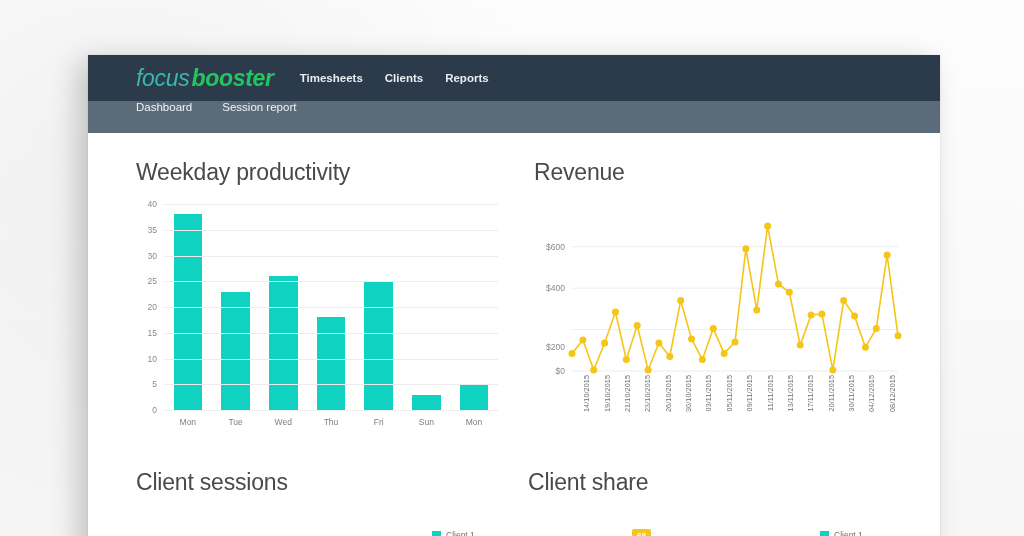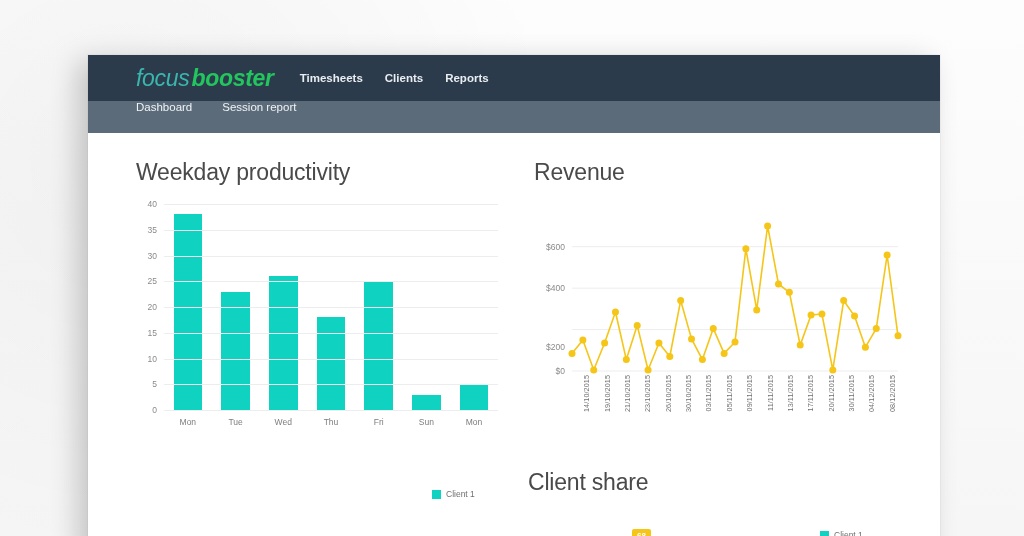--- a/index.html
+++ b/index.html
@@ -320,20 +320,21 @@
                 <div class="xdate" style="left: 90.625%;">04/12/2015</div>
                 <div class="xdate" style="left: 96.875%;">08/12/2015</div>
               </div>
           </div>
         </div>
       </div>
 
       <div class="bottom">
 
         <div class="panel">
+          <div class="panel-title">Client sessions</div>
           <div style="position:relative;height:40px;">
             <div class="legend-row" style="position:absolute;left:296px;top:20px;">
               <span class="swatch" style="background:#10d2c1"></span>
               <span>Client 1</span>
             </div>
           </div>
         </div>
 
         <div class="panel">
           <div class="panel-title">Client share</div>

